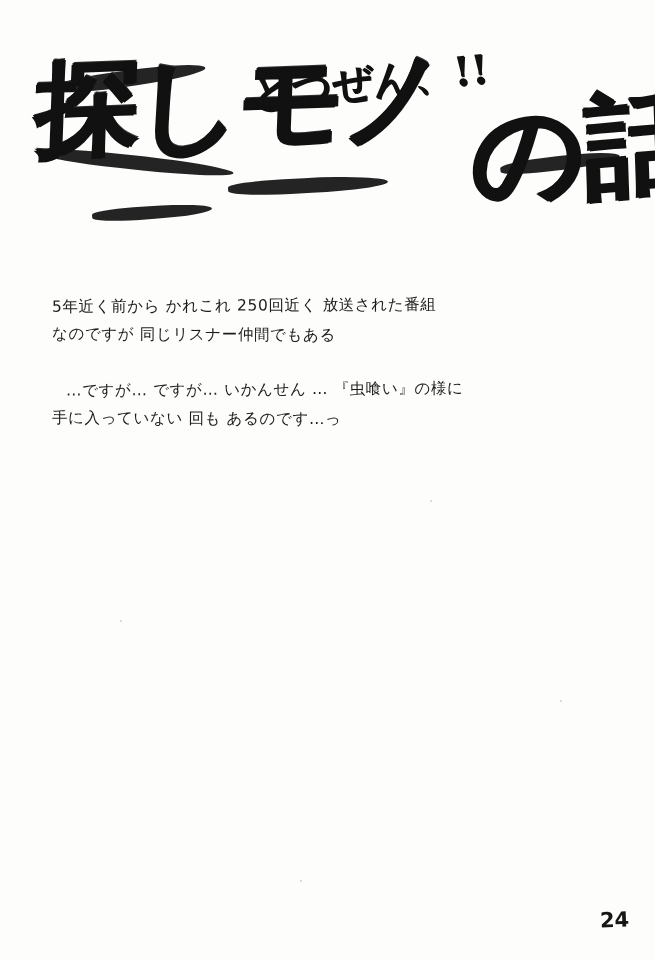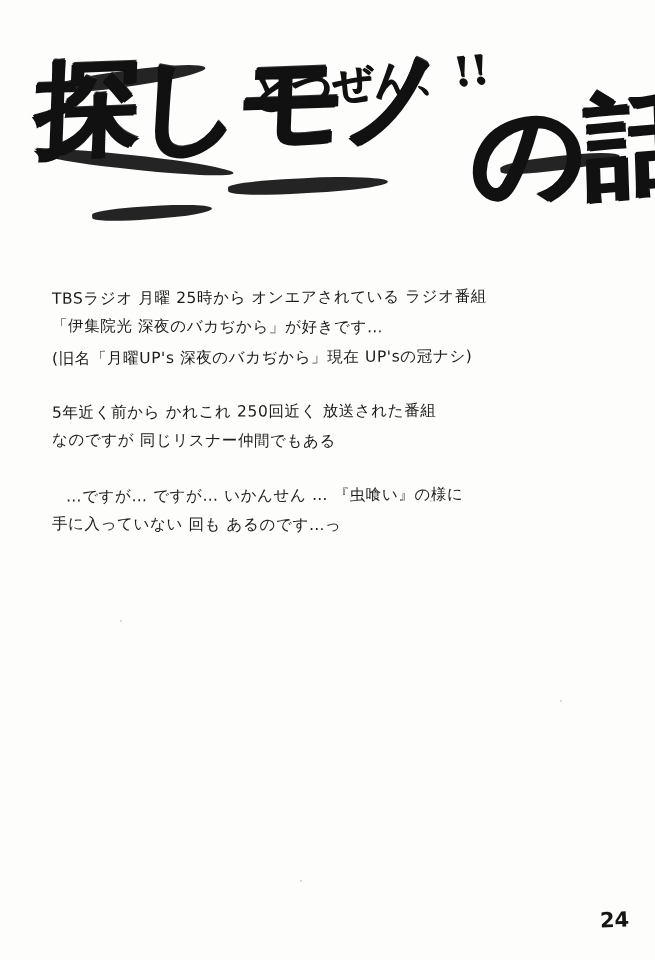--- a/index.html
+++ b/index.html
@@ -150,25 +150,20 @@
 
     <div class="brush-main">探しモノ</div>
 
     <div class="brush-small">とつぜん、!!</div>
 
     <div class="brush-tail">の話。</div>
   </div>
 
   <div class="body-text">
 
-    <p class="para">
-      <span class="line">TBSラジオ 月曜 25時から オンエアされている ラジオ番組</span>
-      <span class="line">「伊集院光 深夜のバカぢから」が好きです…</span>
-      <span class="line">(旧名「月曜UP's 深夜のバカぢから」現在 UP'sの冠ナシ)</span>
-    </p>
 
     <div class="gap-sm"></div>
 
 
     <p class="para">
       <span class="line">5年近く前から かれこれ 250回近く 放送された番組</span>
       <span class="line">なのですが 同じリスナー仲間でもある</span>
     </p>
 
     <div class="gap-sm"></div>

